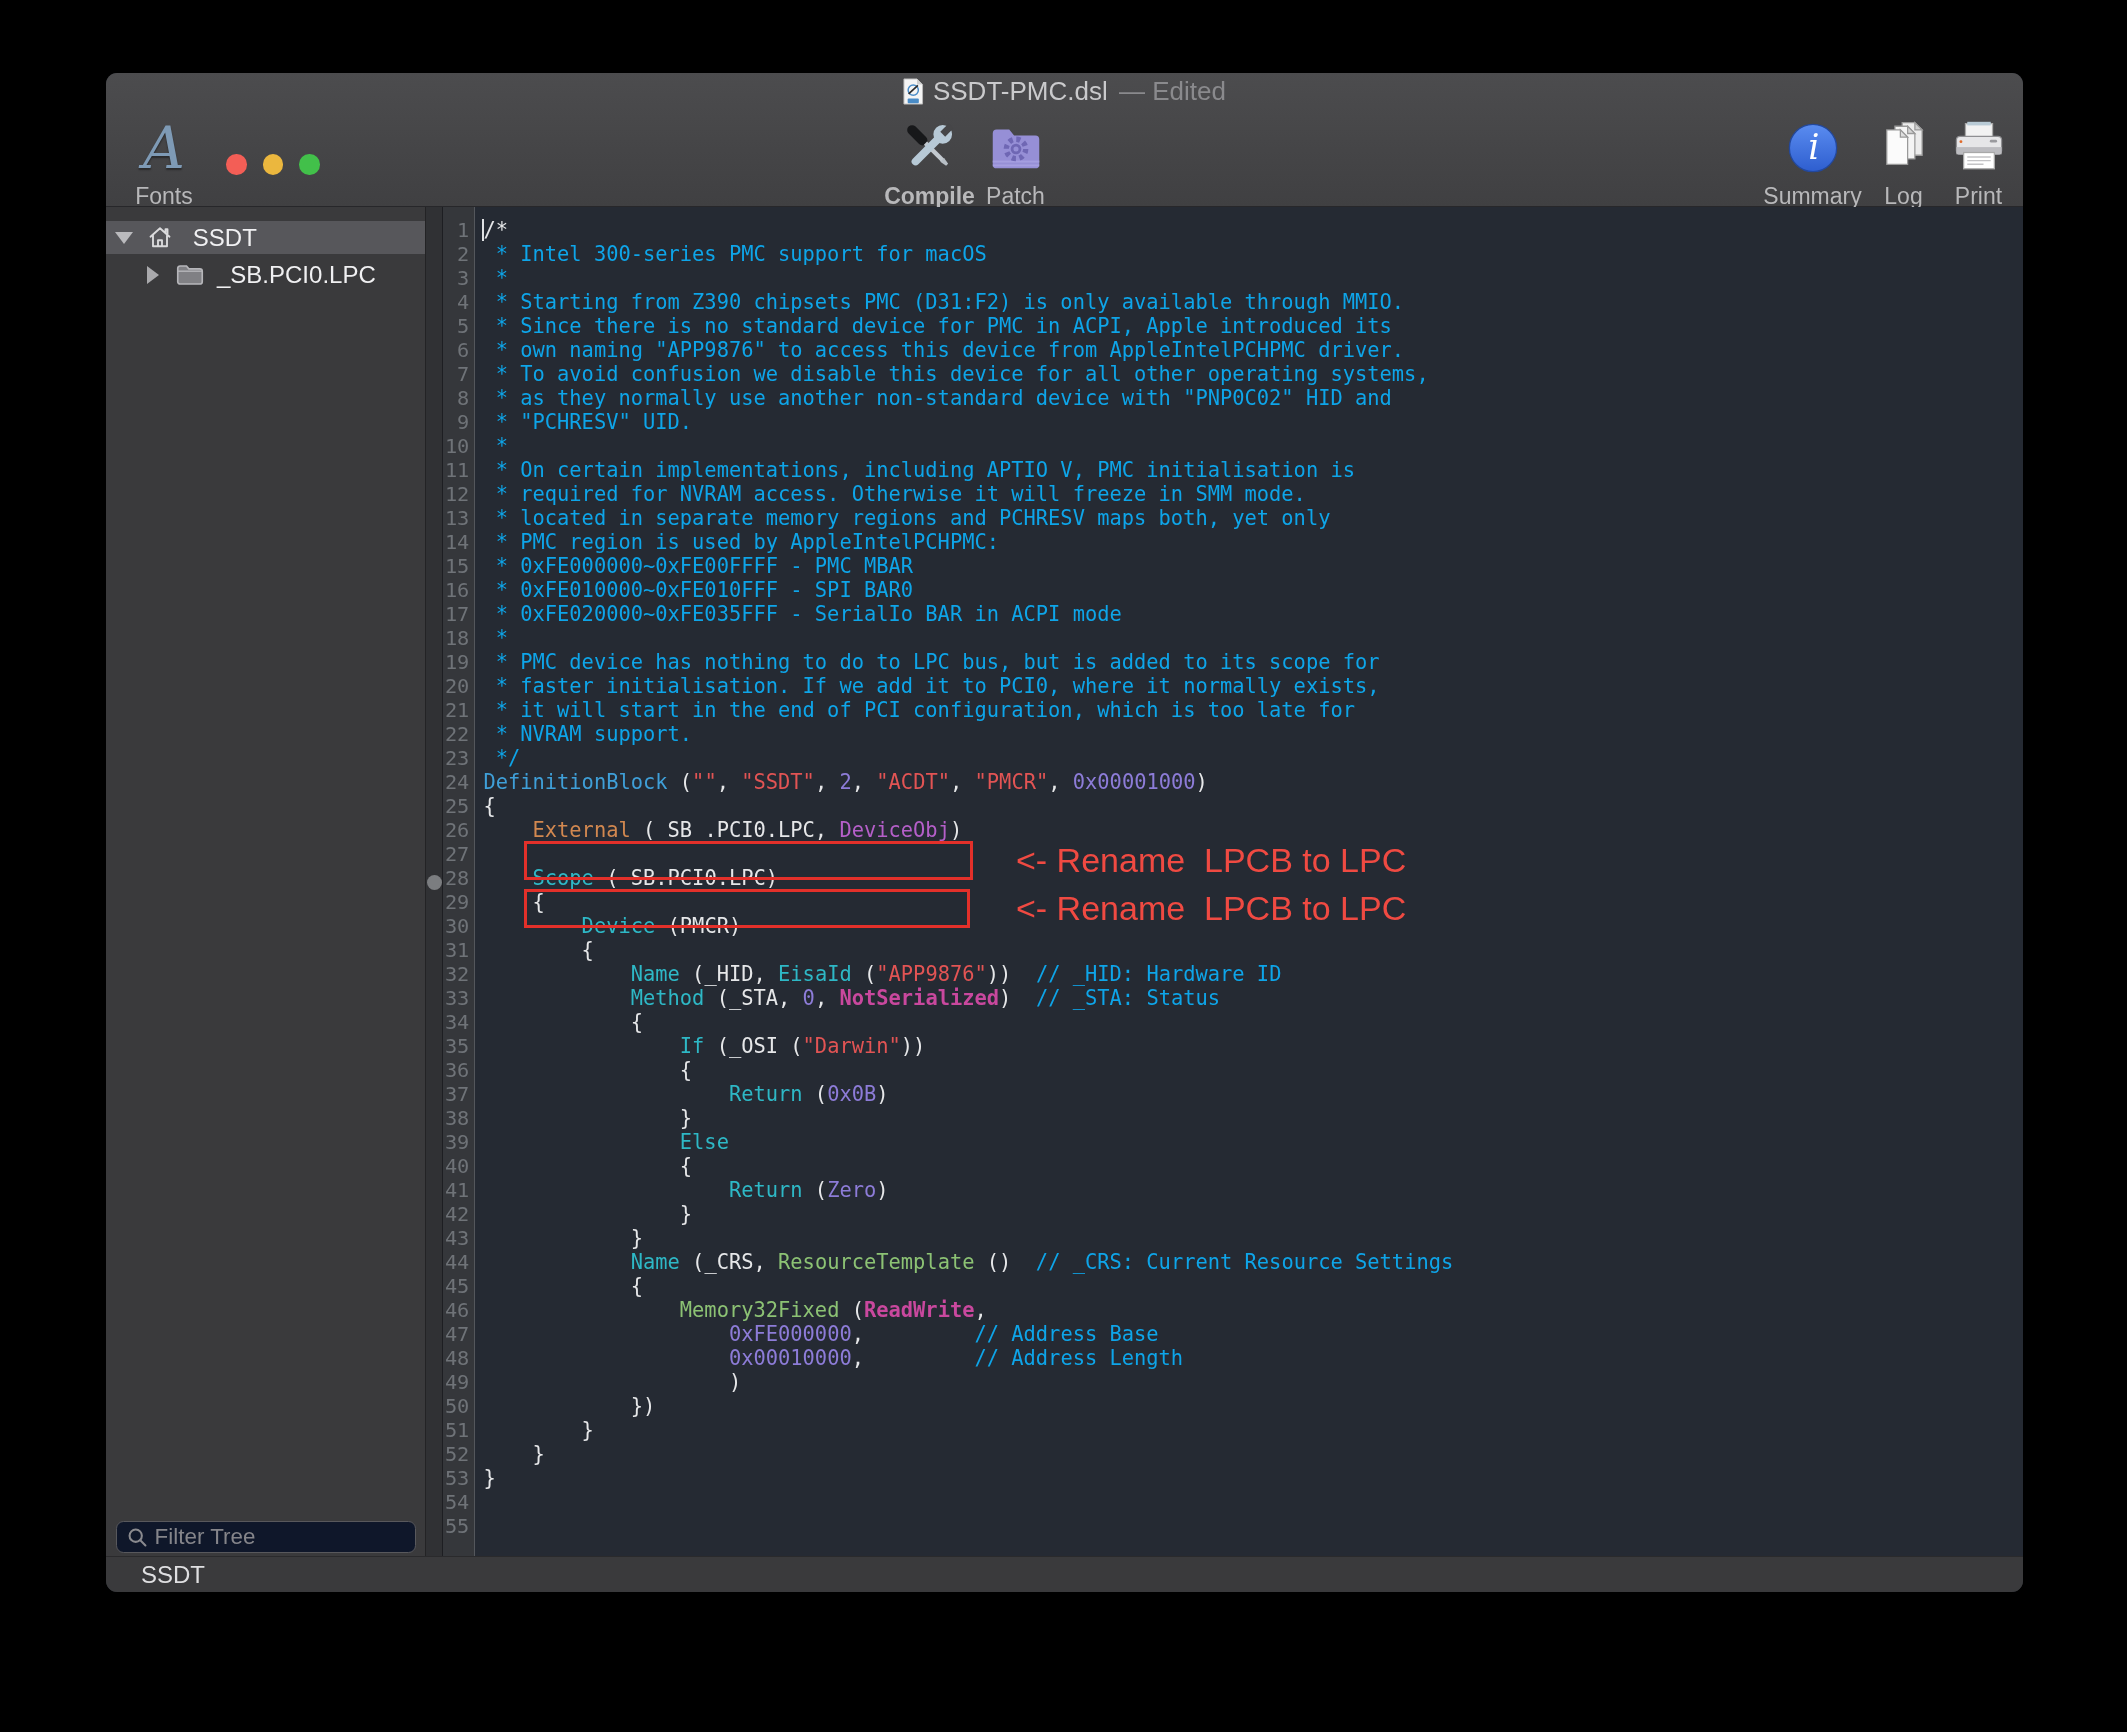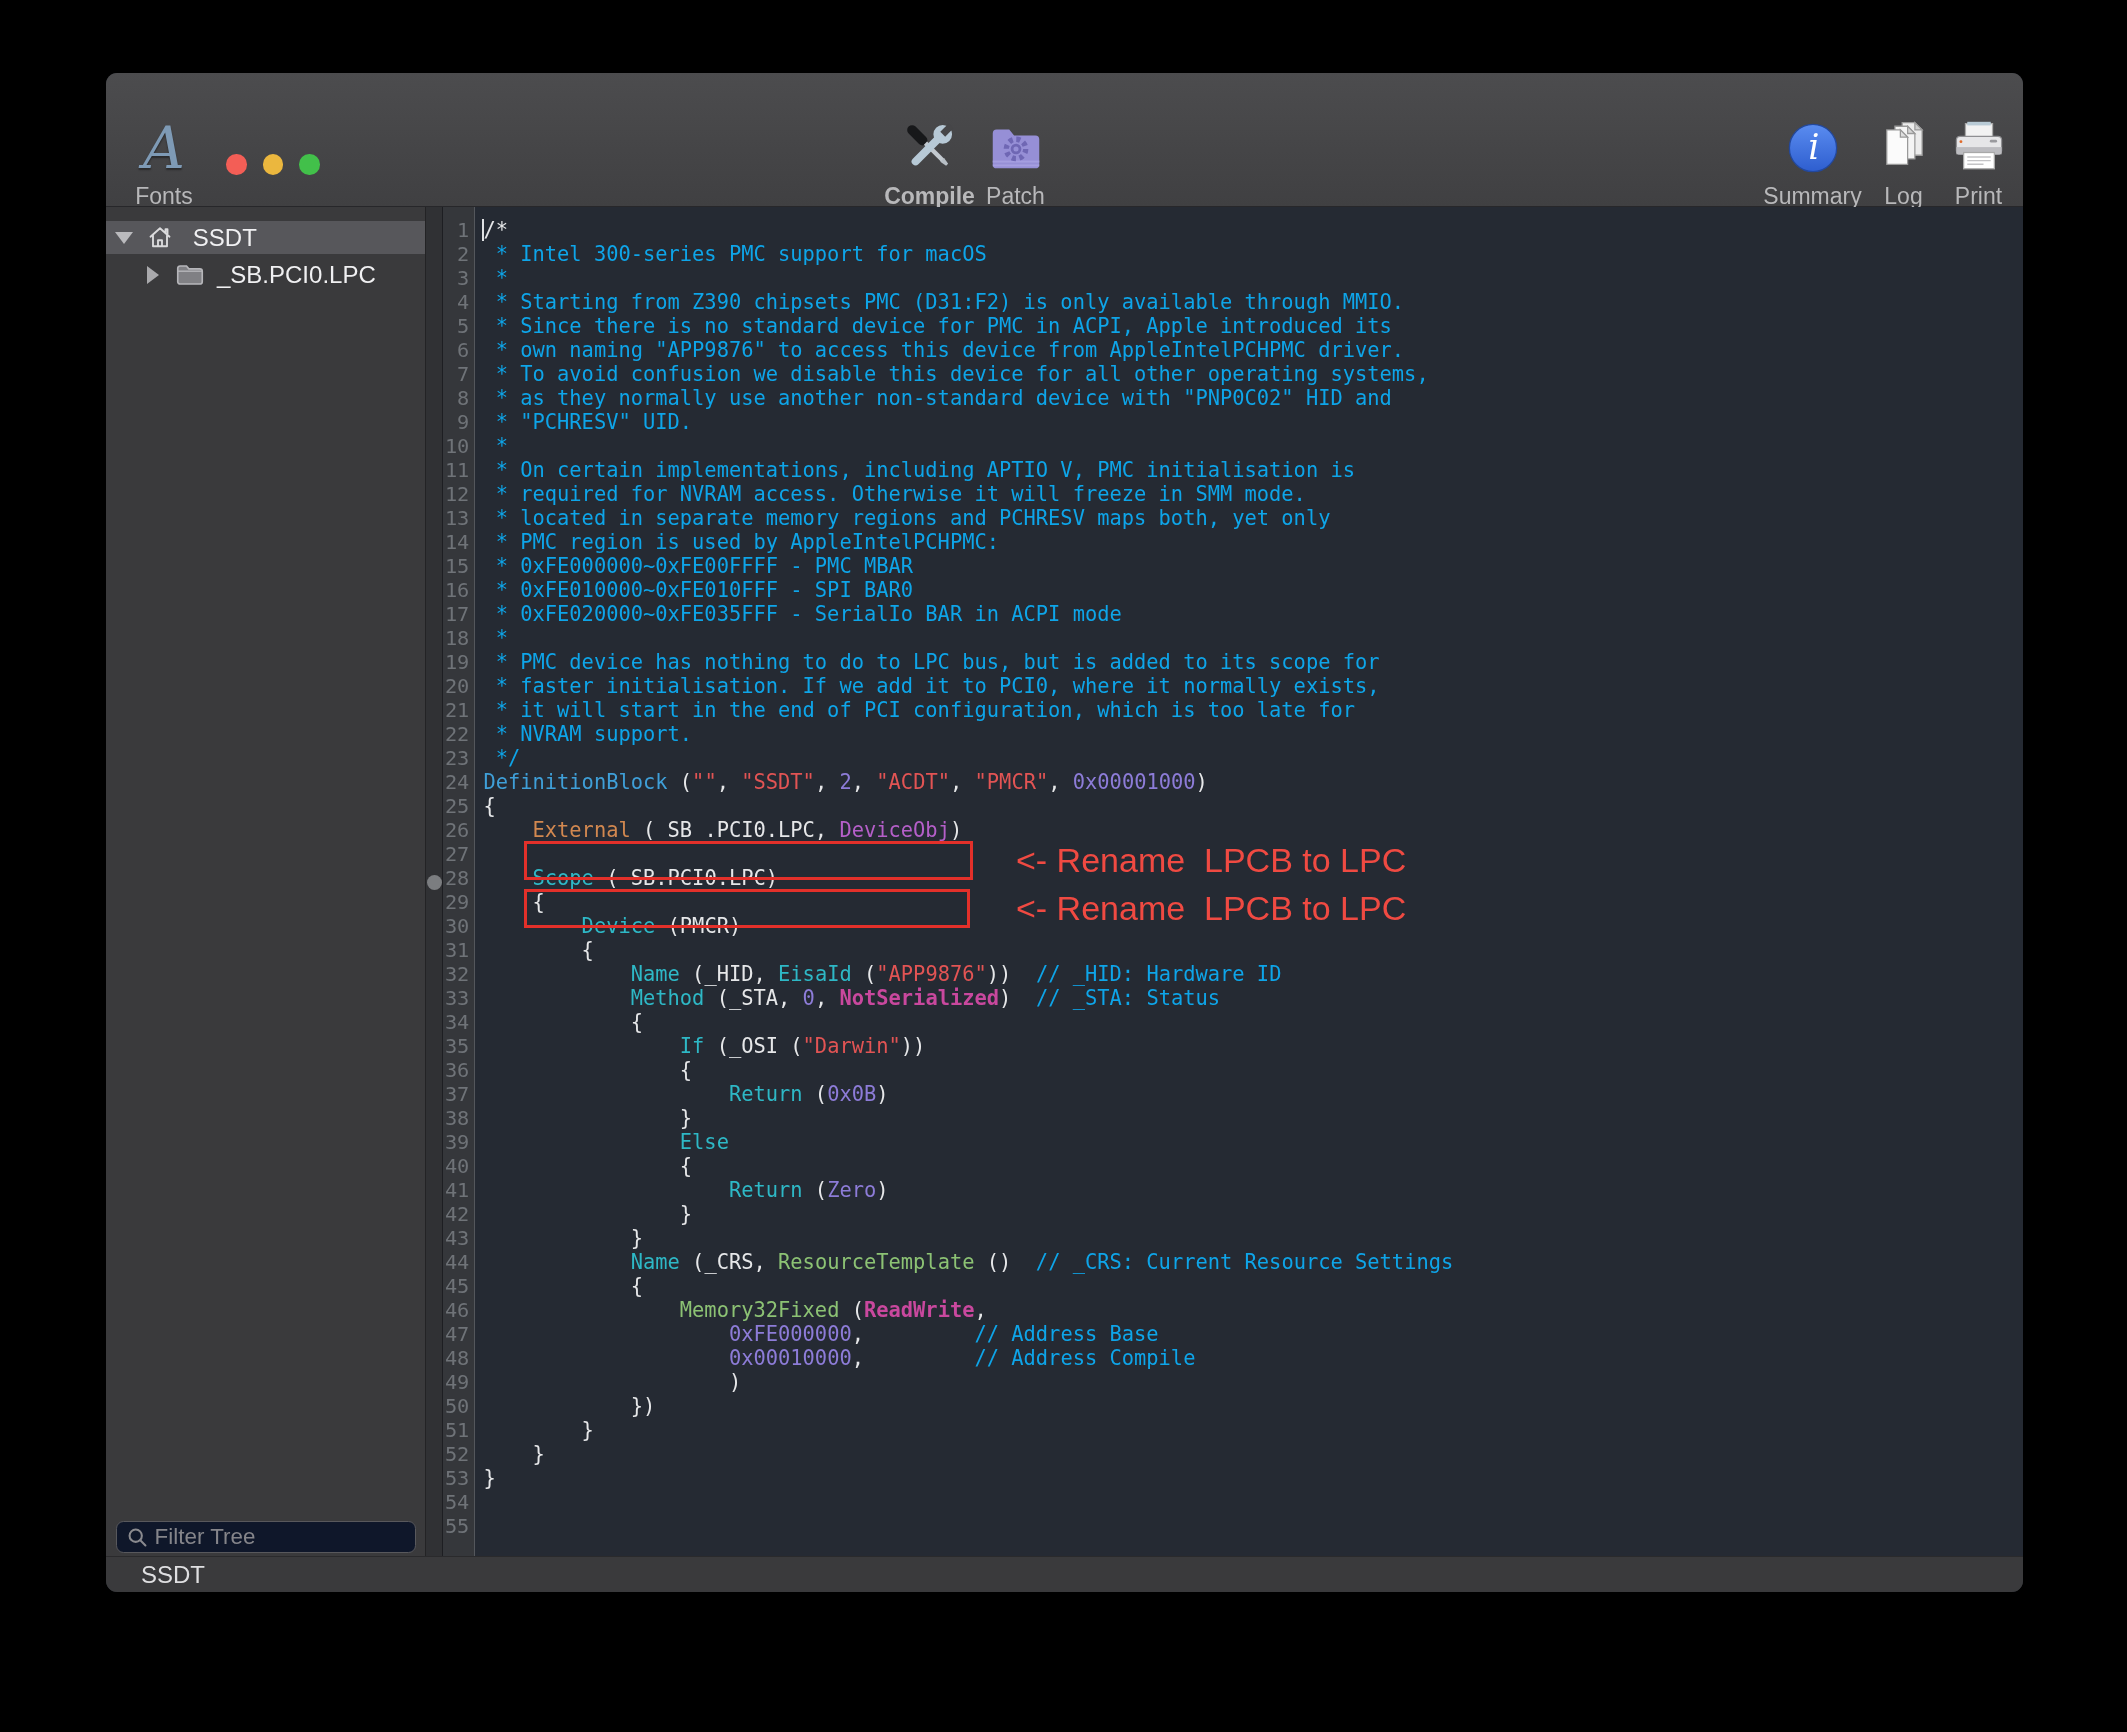--- a/index.html
+++ b/index.html
@@ -74,20 +74,31 @@
 
 <div class="window">
 
   <div class="header">
     <div class="traffic">
       <div class="tl tl-red"></div>
       <div class="tl tl-yellow"></div>
       <div class="tl tl-green"></div>
     </div>
 
+    <div class="titlebar">
+      <svg width="20.5" height="27" viewBox="0 0 22 29">
+        <path d="M1 1 h14 l6 6 v21 h-20 z" fill="#f4f4f4" stroke="#b9b9b9" stroke-width="1"></path>
+        <path d="M15 1 l6 6 h-6 z" fill="#cfcfcf"></path>
+        <circle cx="11" cy="13" r="5.5" fill="none" stroke="#4a8cc7" stroke-width="1.6"></circle>
+        <path d="M6 17 L16 8" stroke="#2b2b2b" stroke-width="1.8"></path>
+        <rect x="5" y="22" width="12" height="5" rx="1" fill="#4a8cc7"></rect>
+      </svg>
+      <span class="title-text">SSDT-PMC.dsl</span>
+      <span class="title-suffix">— Edited</span>
+    </div>
 
     <div class="tb-item" style="left:6.5px;">
       <div class="tb-icon">
           <span class="fonts-glyph">A</span>
         </div>
       <div class="tb-label">Fonts</div>
     </div>
 
     <div class="tb-item" style="left:777px;width:93px;font-weight:bold;">
       <div class="tb-icon">
@@ -299,21 +310,21 @@
           <div class="ln"><span class="tok-pl">                }</span></div>
           <div class="ln"><span class="tok-pl">                </span><span class="tok-kw">Else</span></div>
           <div class="ln"><span class="tok-pl">                {</span></div>
           <div class="ln"><span class="tok-pl">                    </span><span class="tok-kw">Return</span><span class="tok-pl"> (</span><span class="tok-num">Zero</span><span class="tok-pl">)</span></div>
           <div class="ln"><span class="tok-pl">                }</span></div>
           <div class="ln"><span class="tok-pl">            }</span></div>
           <div class="ln"><span class="tok-pl">            </span><span class="tok-kw">Name</span><span class="tok-pl"> (_CRS, </span><span class="tok-rt">ResourceTemplate</span><span class="tok-pl"> ()  </span><span class="tok-cm">// _CRS: Current Resource Settings</span></div>
           <div class="ln"><span class="tok-pl">            {</span></div>
           <div class="ln"><span class="tok-pl">                </span><span class="tok-rt">Memory32Fixed</span><span class="tok-pl"> (</span><span class="tok-pink">ReadWrite</span><span class="tok-pl">,</span></div>
           <div class="ln"><span class="tok-pl">                    </span><span class="tok-num">0xFE000000</span><span class="tok-pl">,         </span><span class="tok-cm">// Address Base</span></div>
-          <div class="ln"><span class="tok-pl">                    </span><span class="tok-num">0x00010000</span><span class="tok-pl">,         </span><span class="tok-cm">// Address Compile</span></div>
+          <div class="ln"><span class="tok-pl">                    </span><span class="tok-num">0x00010000</span><span class="tok-pl">,         </span><span class="tok-cm">// Address Length</span></div>
           <div class="ln"><span class="tok-pl">                    )</span></div>
           <div class="ln"><span class="tok-pl">            })</span></div>
           <div class="ln"><span class="tok-pl">        }</span></div>
           <div class="ln"><span class="tok-pl">    }</span></div>
           <div class="ln"><span class="tok-pl">}</span></div>
           <div class="ln"></div>
         </div>
       <div class="cursor"></div>
       <div class="anno-box anno-box-1"></div>
       <div class="anno-box anno-box-2"></div>

